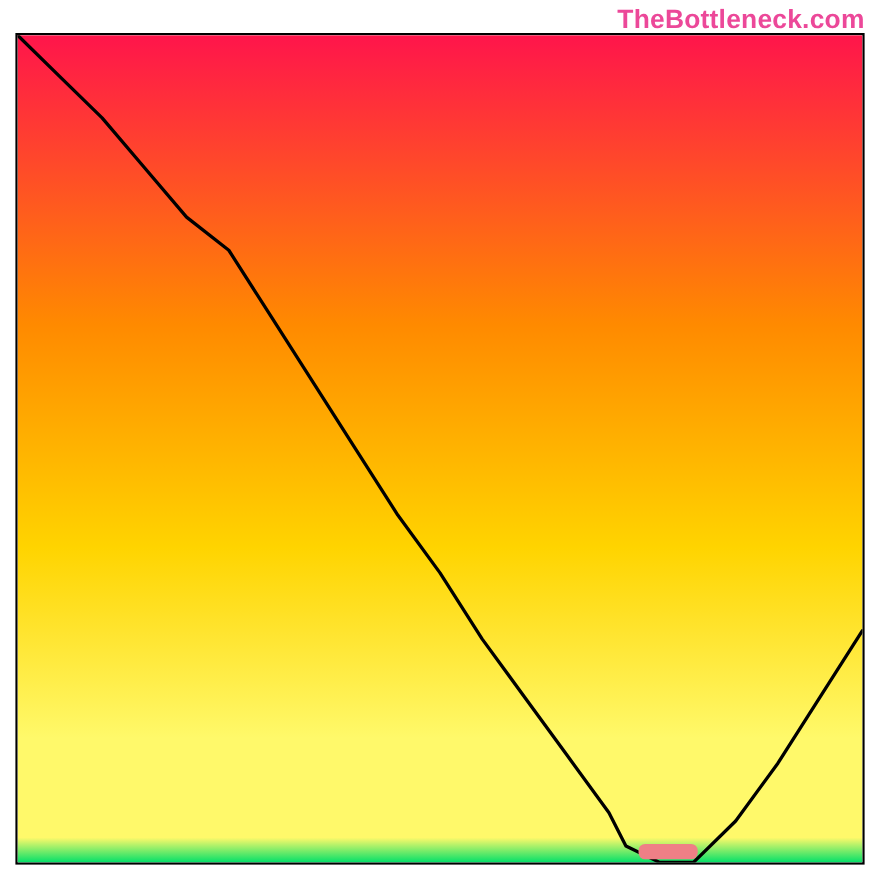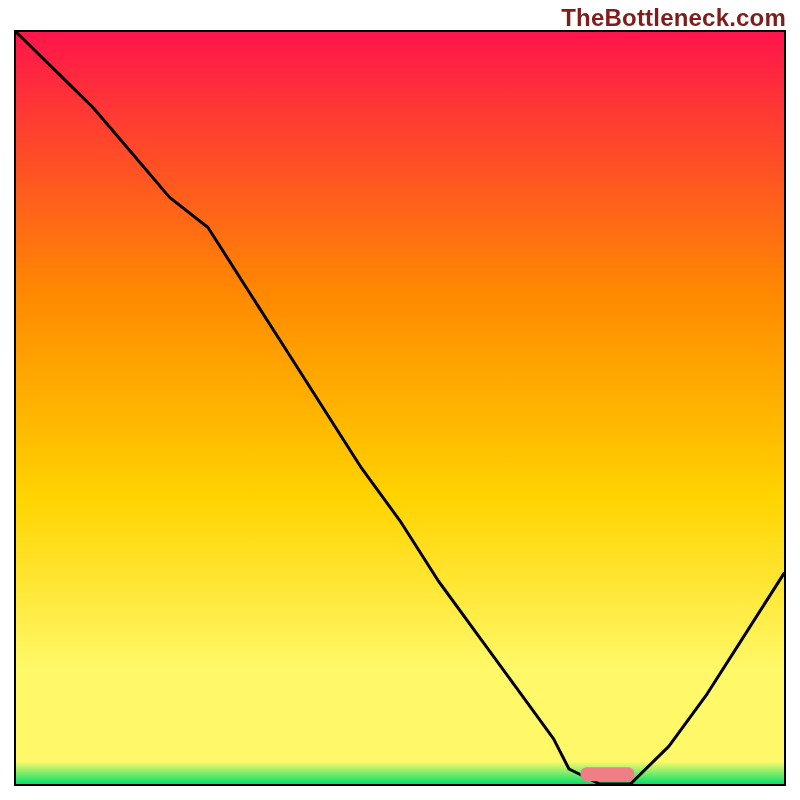--- a/index.html
+++ b/index.html
@@ -19,21 +19,21 @@
     border: 2px solid #000;
     box-sizing: border-box;
   }
   .watermark {
     position: absolute;
     top: 4px;
     right: 14px;
     font-family: Arial, Helvetica, sans-serif;
     font-size: 24px;
     font-weight: 600;
-    color: #7f1d1d;
+    color: #ec4899;
     letter-spacing: 0.2px;
   }
   svg.plot {
     position: absolute;
     left: 16px;
     top: 32px;
     width: 768px;
     height: 752px;
   }
 </style>

